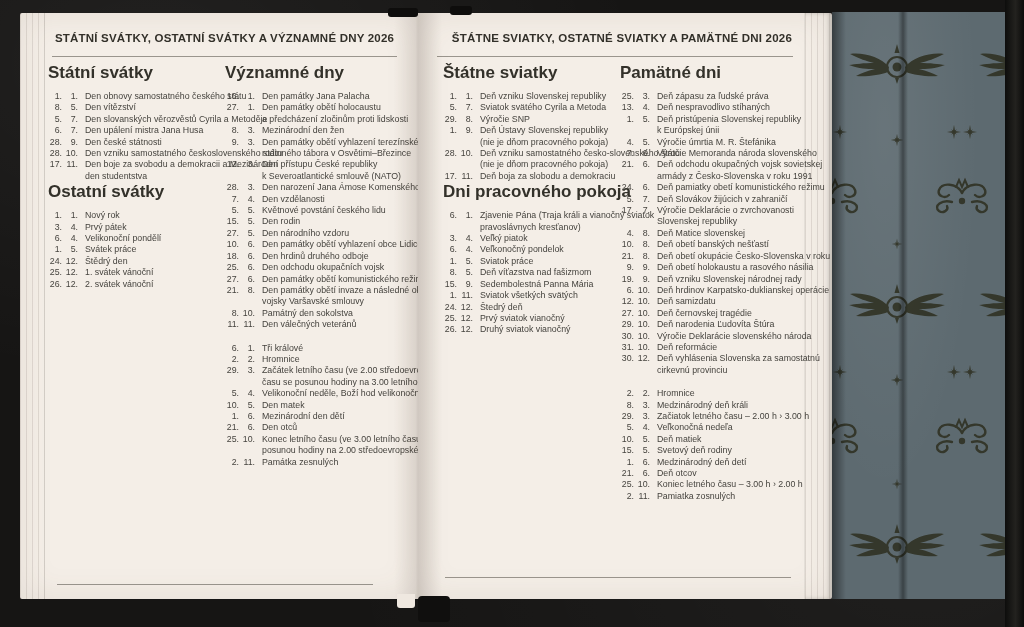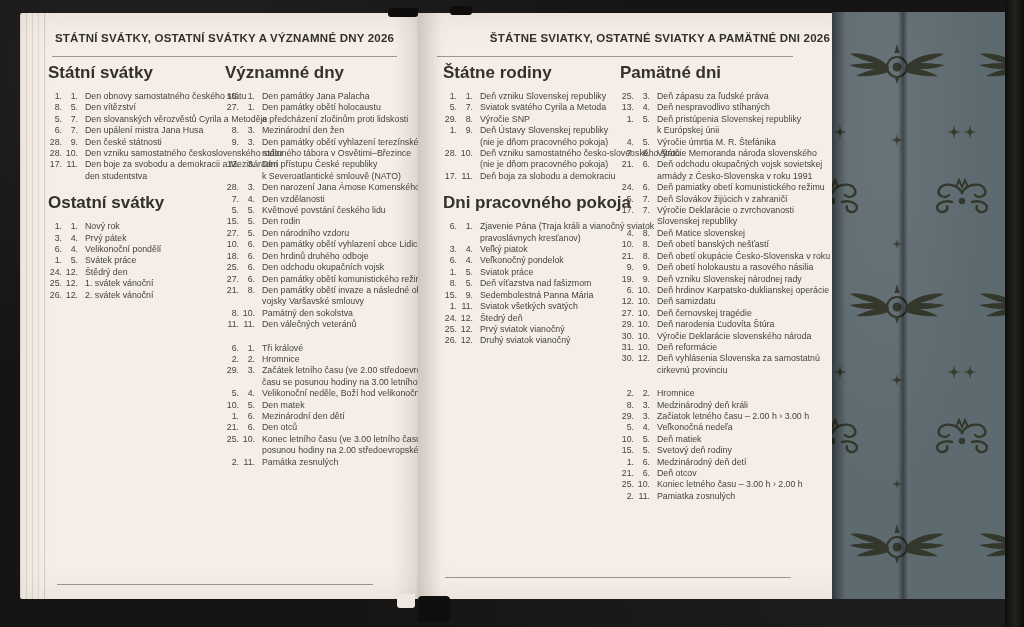--- a/index.html
+++ b/index.html
@@ -10,21 +10,21 @@
   html,body{margin:0;padding:0}
   body{
     width:1024px;height:627px;position:relative;overflow:hidden;
     background:
       radial-gradient(ellipse at 15% 10%, rgba(255,255,255,.05), transparent 40%),
       radial-gradient(ellipse at 90% 90%, rgba(255,255,255,.04), transparent 45%),
       var(--cover-black);
     font-family:"Liberation Sans", sans-serif;
     color:var(--ink);
   }
-  .page{position:absolute;top:13px;height:586px;background:var(--paper);padding-left:38px;}
+  .page{position:absolute;top:13px;height:586px;background:var(--paper);}
   .page::after{content:"";position:absolute;inset:0;box-shadow:inset 0 0 34px rgba(96,74,58,.10);pointer-events:none}
   .page-left{left:20px;width:398px;border-radius:2px 0 0 2px}
   .page-right{left:418px;width:414px;border-radius:0 2px 2px 0}
   .edge-lines{position:absolute;top:0;bottom:0;pointer-events:none;
     background:repeating-linear-gradient(90deg, rgba(70,55,45,.12) 0 1px, rgba(0,0,0,0) 1px 6px);}
   .edge-left{left:0;width:24px;border-right:1px solid rgba(0,0,0,.05)}
   .edge-right{right:0;width:27px;border-left:1px solid rgba(0,0,0,.06);
     box-shadow:inset -3px 0 4px rgba(0,0,0,.18)}
   .gutter-shadow{position:absolute;top:13px;height:586px;left:394px;width:48px;pointer-events:none;
     background:linear-gradient(90deg, rgba(0,0,0,0), rgba(60,45,35,.10) 45%, rgba(60,45,35,.16) 50%, rgba(0,0,0,0));}
@@ -35,21 +35,21 @@
   .page-left .head-rule{left:32px;width:345px;top:43px}
   .page-right .head-rule{left:19px;width:356px;top:43px}
   .bottom-rule{position:absolute;height:1px;background:var(--rule)}
   .page-left .bottom-rule{left:37px;width:316px;top:571px}
   .page-right .bottom-rule{left:27px;width:346px;top:564px}
   .col{position:absolute;top:50px}
   .page-left .col-1{left:28px}
   .page-left .col-2{left:205px}
   .page-right .col-1{left:25px}
   .page-right .col-2{left:202px}
-  .section + .section{margin-top:11px}
+  .section + .section{margin-top:0}
   .section-title{font-size:17px;font-weight:bold;color:var(--heading-ink);margin:0 0 8px 0}
   .row{display:flex;font-size:8.8px;line-height:11.4px;color:var(--ink);white-space:nowrap}
   .row.gap{margin-top:12px}
   .row .d{width:14px;text-align:right;flex:none}
   .row .m{width:14px;text-align:right;flex:none;margin-left:2px}
   .row .t{margin-left:7px}
   .row .note{}
   .endpaper{position:absolute;left:832px;top:12px;width:174px;height:587px;
     background:
       radial-gradient(ellipse at 30% 20%, rgba(255,255,255,.07), transparent 55%),
@@ -377,21 +377,21 @@
     </div>
   <div class="bottom-rule"></div>
 </div>
 
 <div class="page page-right">
   <div class="edge-lines edge-right"></div>
   <div class="page-header">ŠTÁTNE SVIATKY, OSTATNÉ SVIATKY A PAMÄTNÉ DNI 2026</div>
   <div class="head-rule"></div>
   <div class="col col-1">
       <div class="section">
-        <div class="section-title">Štátne rodiny</div>
+        <div class="section-title">Štátne sviatky</div>
         <div class="row">
           <span class="d">1.</span>
           <span class="m">1.</span>
           <div class="t">
             <div class="line">Deň vzniku Slovenskej republiky</div>
           </div>
         </div>
         <div class="row">
           <span class="d">5.</span>
           <span class="m">7.</span>

